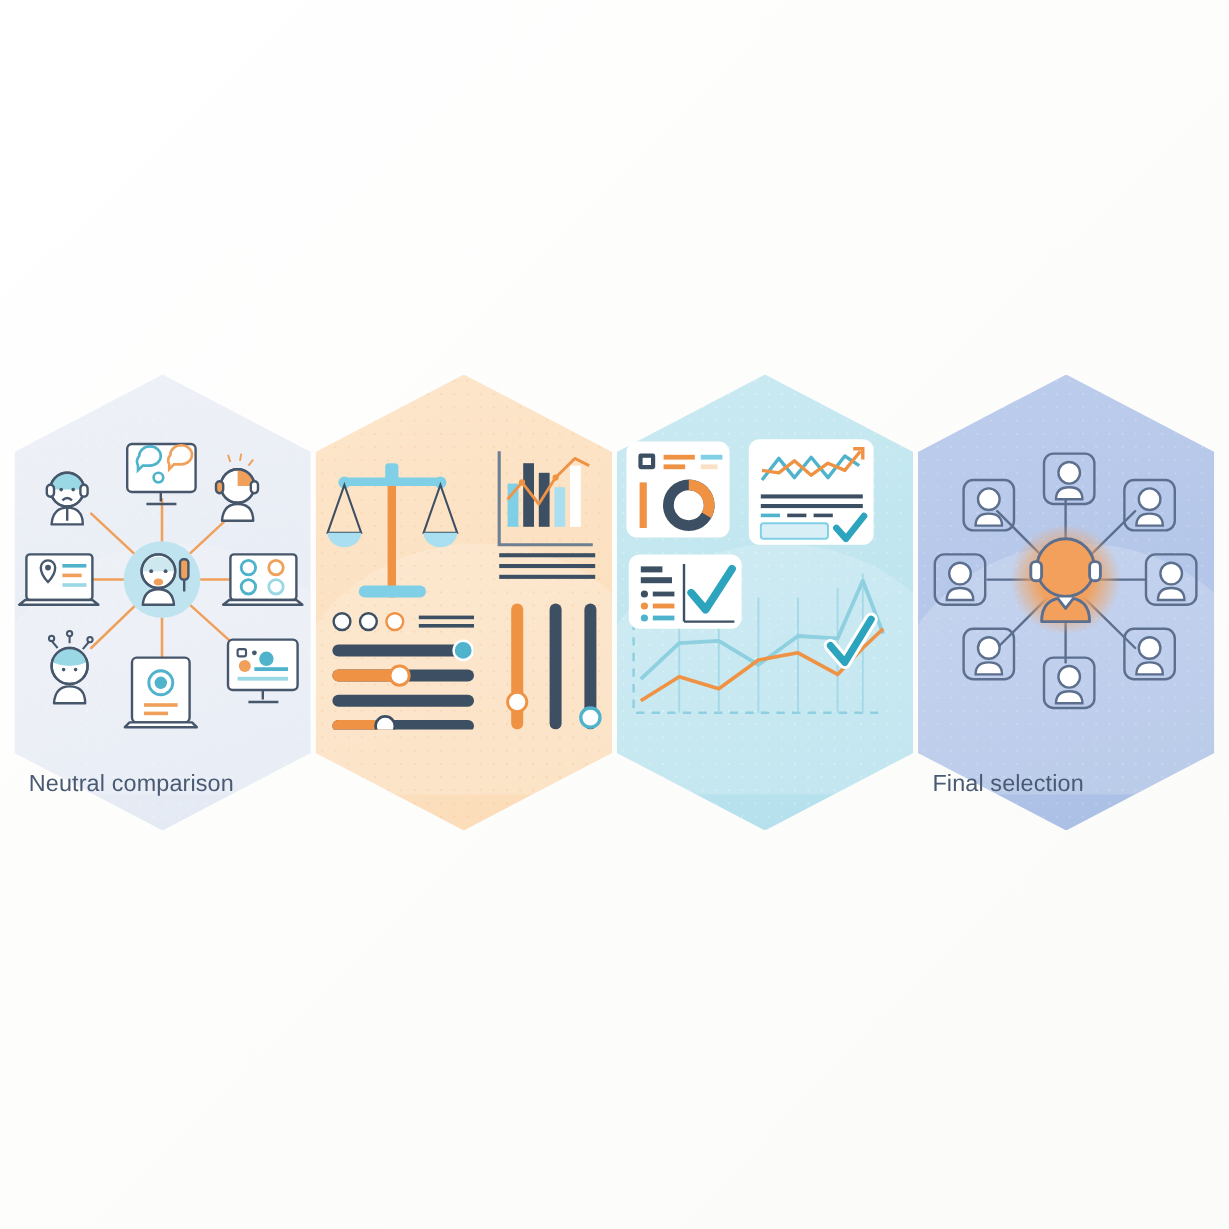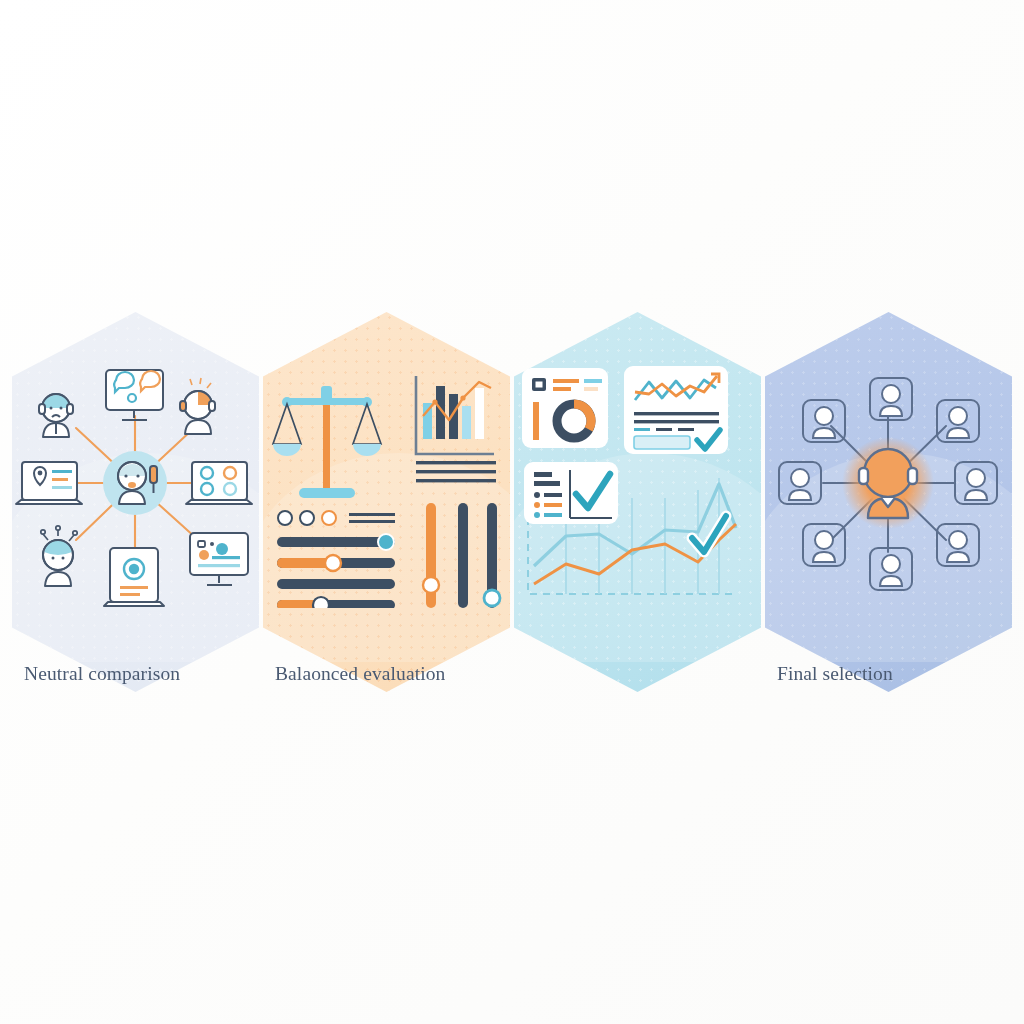--- a/index.html
+++ b/index.html
@@ -69,28 +69,28 @@
     top: 46px;
     width: 247px;
     height: 250px;
   }
 
   .art svg { display: block; width: 247px; height: 250px; }
 
   .caption {
     position: absolute;
     left: -6px;
-    top: 348px;
+    top: 328px;
     width: 259px;
     text-align: center;
     font-size: 19.5px;
     line-height: 1.4;
     letter-spacing: .1px;
     color: #4a5a72;
-    font-family: Liberation Serif, serif;
+    font-family: Liberation Sans, sans-serif;
   }
 
   .cap-left { text-align: left; padding-left: 18px; }
 </style>
 </head>
 <body>
 
 <div id="canvas">
 
   <div class="panels">
@@ -302,21 +302,20 @@
 
           <g>
             <rect x="163" y="145" width="10" height="105" rx="5" fill="#ef9244"></rect>
             <circle cx="168" cy="227" r="8" fill="#fff" stroke="#ef9244" stroke-width="2.4"></circle>
             <rect x="195" y="145" width="10" height="105" rx="5" fill="#3d4f63"></rect>
             <rect x="224" y="145" width="10" height="105" rx="5" fill="#3d4f63"></rect>
             <circle cx="229" cy="240" r="8" fill="#fff" stroke="#4fb3cc" stroke-width="2.8"></circle>
           </g>
         </svg>
       </div>
-      <div class="caption cap-left">Balaonced evaluation</div>
     </div>
 
     <div class="panel">
       <div class="hex" style="background:linear-gradient(160deg,#cbeaf2 0%,#bfe5ef 55%,#b2dfec 100%);">
         <div class="hex-wave"></div>
         <div class="hex-dots" style="background-image:radial-gradient(rgba(255,255,255,.6) 1px, transparent 1.2px);opacity:.5;"></div>
       </div>
       <div class="art">
         <svg viewBox="0 0 247 250">
 

